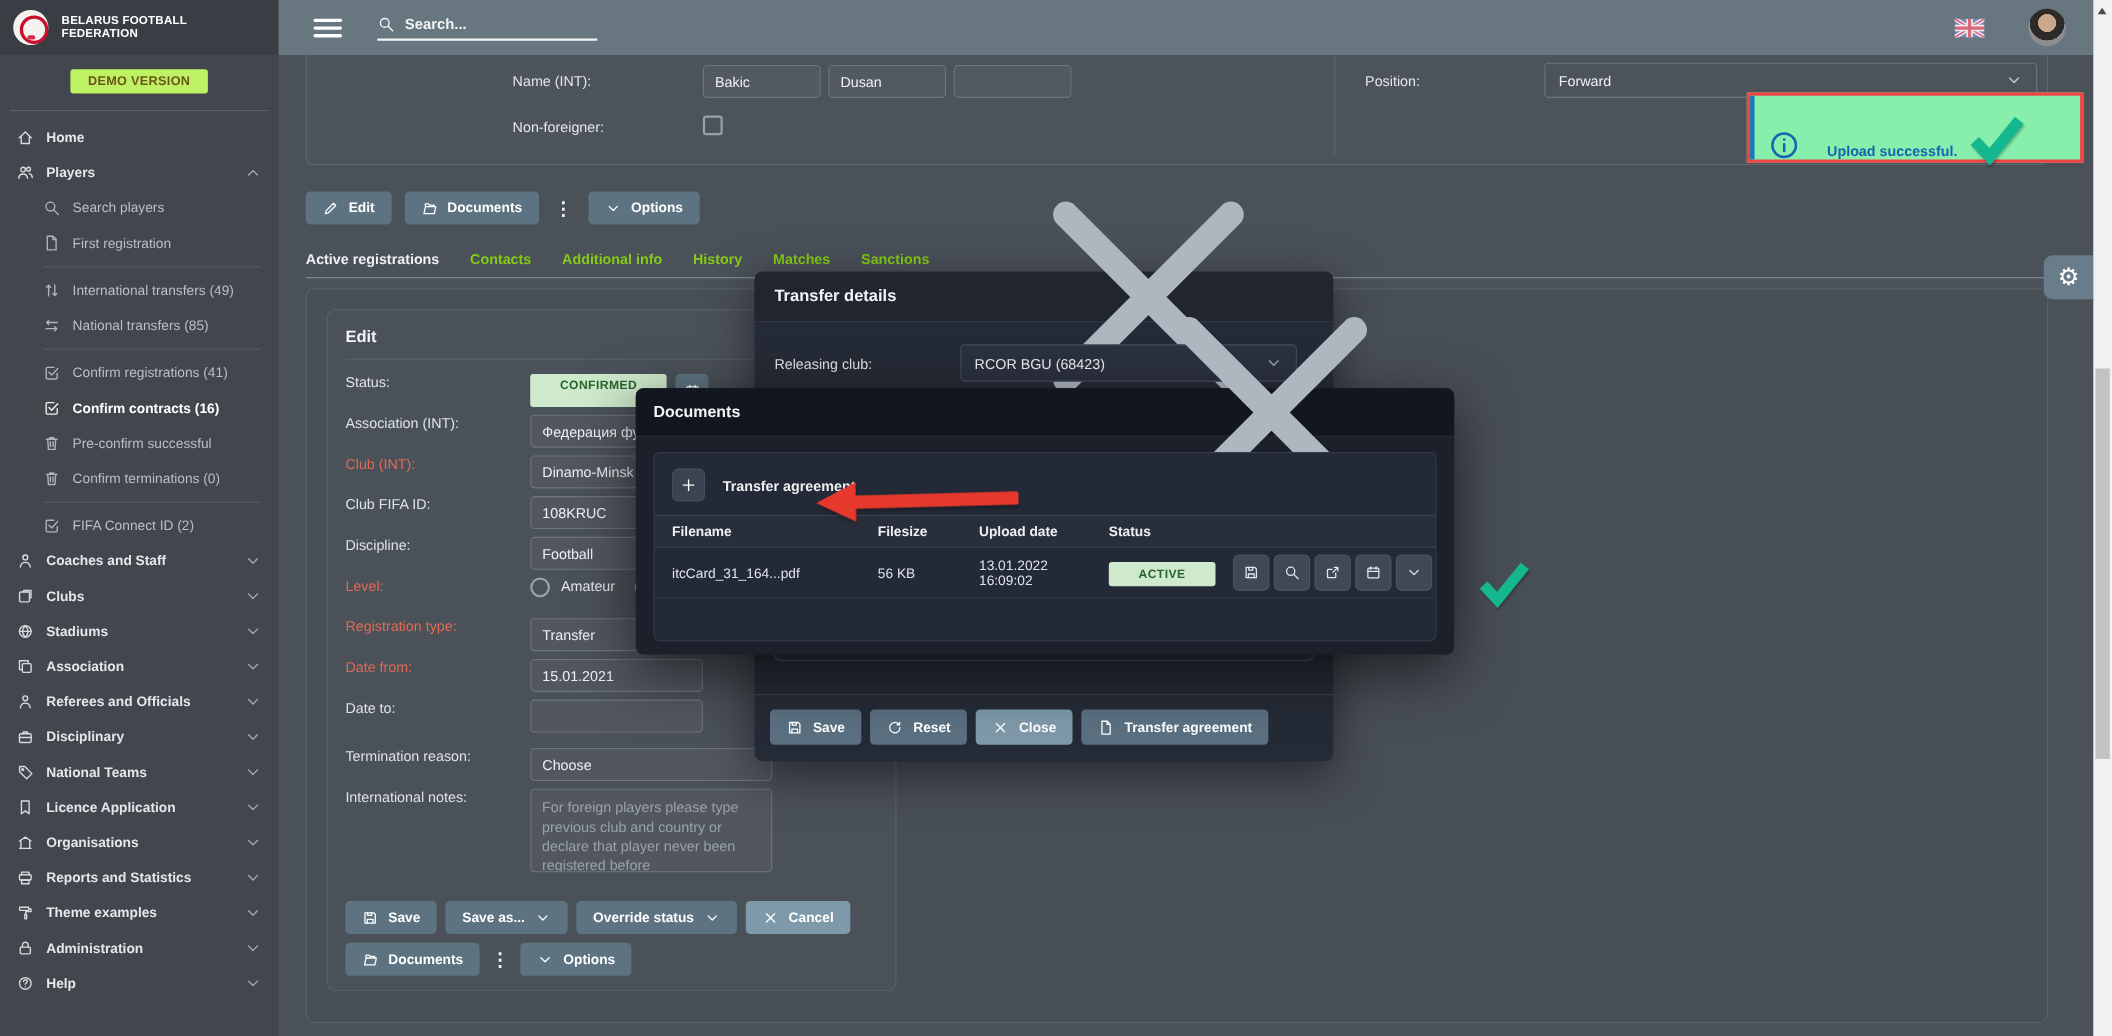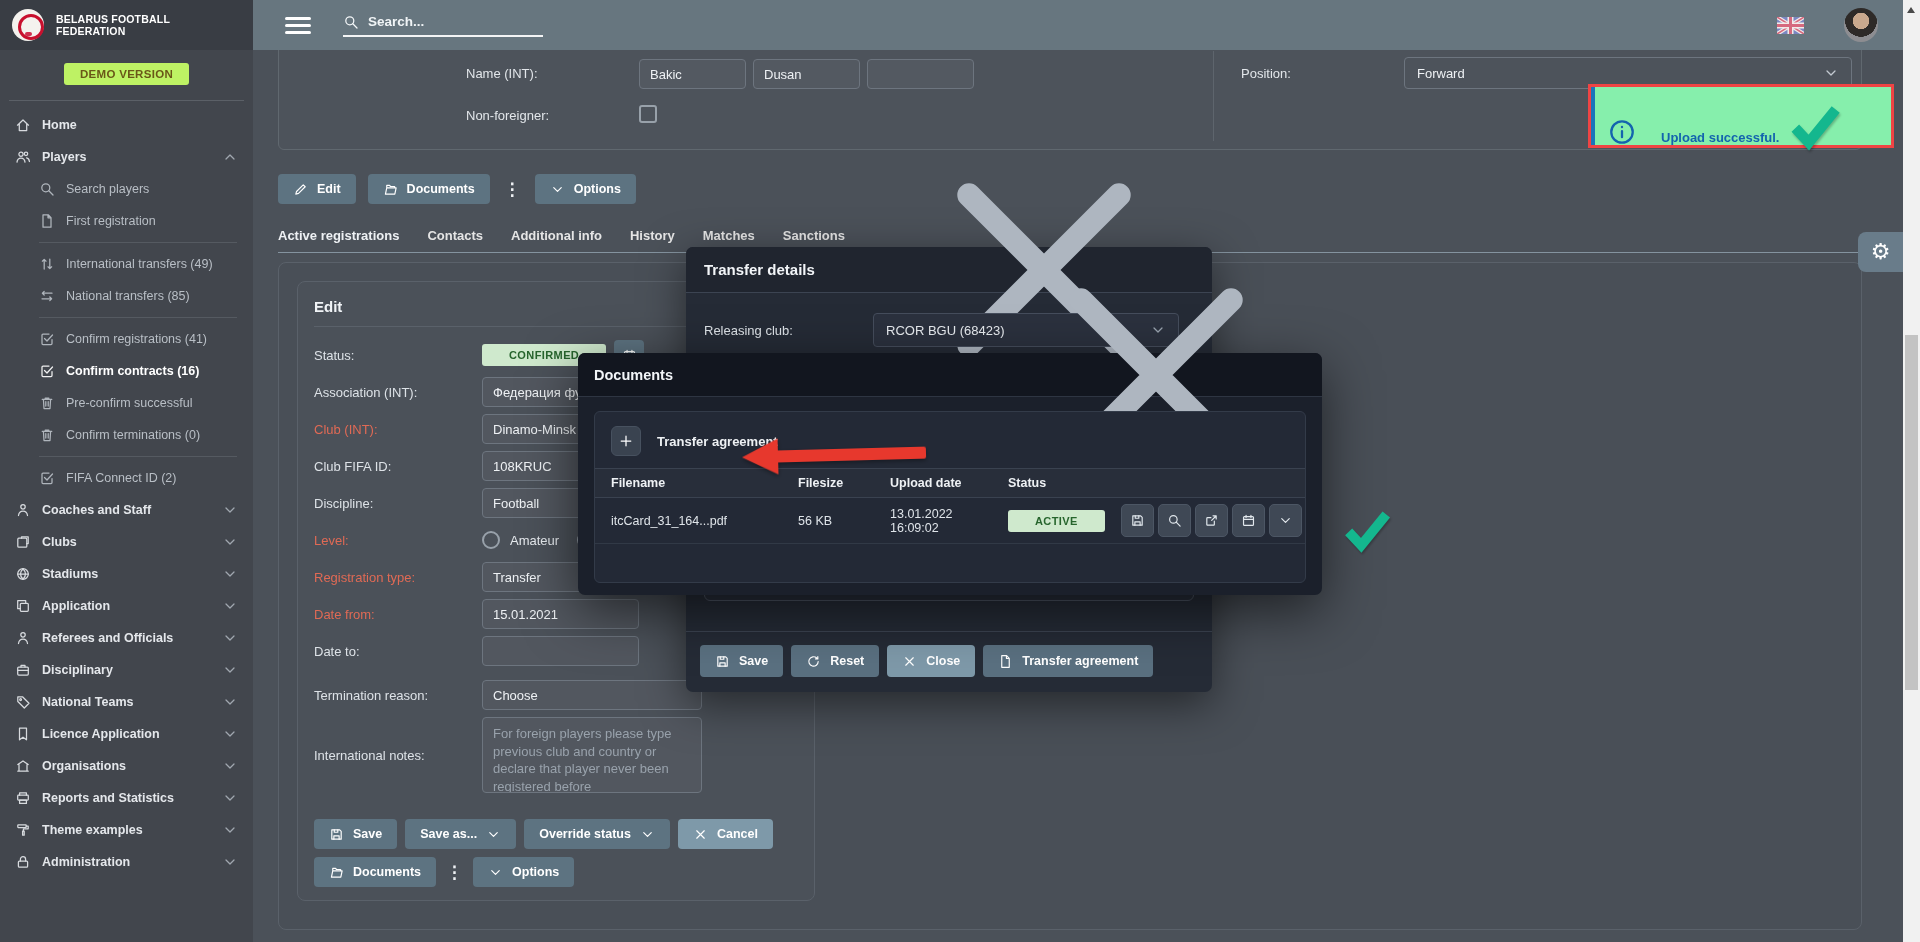--- a/index.html
+++ b/index.html
@@ -51,28 +51,28 @@
 .pos-select .chev{margin-left:auto;color:#c3cad1}
 
 .btn{display:inline-flex;align-items:center;gap:9px;background:#5d7381;color:#fff;font-weight:600;font-size:12.5px;height:30px;padding:0 15px;border-radius:4px;cursor:pointer;white-space:nowrap}
 .btn .ic{width:15px;height:15px}
 .btn.light{background:#7e99a9}
 .kebab{color:#eef1f4;cursor:pointer;padding:0 2px}
 .kebab::before{content:"⋮";font-size:17px;font-weight:700}
 .toolbar{position:absolute;left:25px;top:124px;display:flex;gap:12px;align-items:center}
 
 .tabs{position:absolute;left:25px;top:172px;width:1584px;height:31px;border-bottom:1px solid #84939f;display:flex;gap:28px}
-.tab{font-weight:700;font-size:13px;color:#e5e5e5;padding-top:6px;cursor:pointer}
+.tab{font-weight:700;font-size:13px;color:#84cc16;padding-top:6px;cursor:pointer}
 .tab.active{color:#eef1f4}
 
 .outer-card{position:absolute;left:25px;top:212px;width:1584px;height:668px;border:1px solid #5a616a;border-radius:8px;background:rgba(0,0,0,.02)}
 .edit-card{position:absolute;left:18px;top:18px;width:518px;height:620px;border:1px solid #5a616a;border-radius:8px;padding:16px;background:#4b5159;z-index:1}
 .ec-title{font-size:15px;font-weight:700;color:#f1f4f7}
 .ec-div{border-top:1px solid #5a616a;margin:11px 0 13px}
-.frow{display:flex;align-items:center;min-height:30px;margin-bottom:7px}
+.frow{display:flex;min-height:30px;margin-bottom:7px}
 .frow>label{width:168px;flex:none;font-size:13px;color:#dde2e7}
 .frow>label.req{color:#e06a55}
 .w157{width:157px}.w196{width:196px}.w220{width:220px}
 .badge-green{background:#cfe9cd;color:#27652d;font-weight:700;font-size:11px;padding:5px 27px;border-radius:3px;letter-spacing:.4px}
 .icon-btn{width:30px;height:30px;border-radius:4px;background:#5d7381;display:flex;align-items:center;justify-content:center;cursor:pointer;color:#fff;flex:none}
 .icon-btn .ic{width:15px;height:15px}
 .ml8{margin-left:8px}.ml54{margin-left:54px}
 .radio{width:18px;height:18px;border:2px solid #98a1aa;border-radius:50%;flex:none;cursor:pointer}
 .radio-lb{margin:0 18px 0 10px;color:#e6eaee}
 .selbox{display:flex;align-items:center;cursor:pointer}
@@ -290,21 +290,21 @@
             </svg>
           </span>
         </div>
         <div class="sb-item">
           <span class="ic">
             <svg viewBox="0 0 16 16">
               <rect x="5.3" y="5.3" width="8" height="8" rx="1"></rect>
               <path d="M10.7 5.3V2.7H2.7v8h2.6"></path>
             </svg>
           </span>
-          <span>Application</span>
+          <span>Association</span>
           <span class="chev ic">
             <svg viewBox="0 0 16 16">
               <path d="m4 6 4 4 4-4"></path>
             </svg>
           </span>
         </div>
         <div class="sb-item">
           <span class="ic">
             <svg viewBox="0 0 16 16">
               <circle cx="8" cy="4.8" r="2.2"></circle>
@@ -403,20 +403,34 @@
           </span>
         </div>
         <div class="sb-item">
           <span class="ic">
             <svg viewBox="0 0 16 16">
               <rect x="3.4" y="7" width="9.2" height="6.2" rx="1"></rect>
               <path d="M5.4 7V5.2a2.6 2.6 0 0 1 5.2 0V7"></path>
             </svg>
           </span>
           <span>Administration</span>
+          <span class="chev ic">
+            <svg viewBox="0 0 16 16">
+              <path d="m4 6 4 4 4-4"></path>
+            </svg>
+          </span>
+        </div>
+        <div class="sb-item">
+          <span class="ic">
+            <svg viewBox="0 0 16 16">
+              <circle cx="8" cy="8" r="5.3"></circle>
+              <path d="M6.4 6.3c.1-.9.8-1.6 1.7-1.6.9 0 1.7.7 1.7 1.6 0 1.2-1.7 1.3-1.7 2.5M8.1 10.9v.2"></path>
+            </svg>
+          </span>
+          <span>Help</span>
           <span class="chev ic">
             <svg viewBox="0 0 16 16">
               <path d="m4 6 4 4 4-4"></path>
             </svg>
           </span>
         </div>
       </nav>
   </aside>
 
   <header id="topbar">

